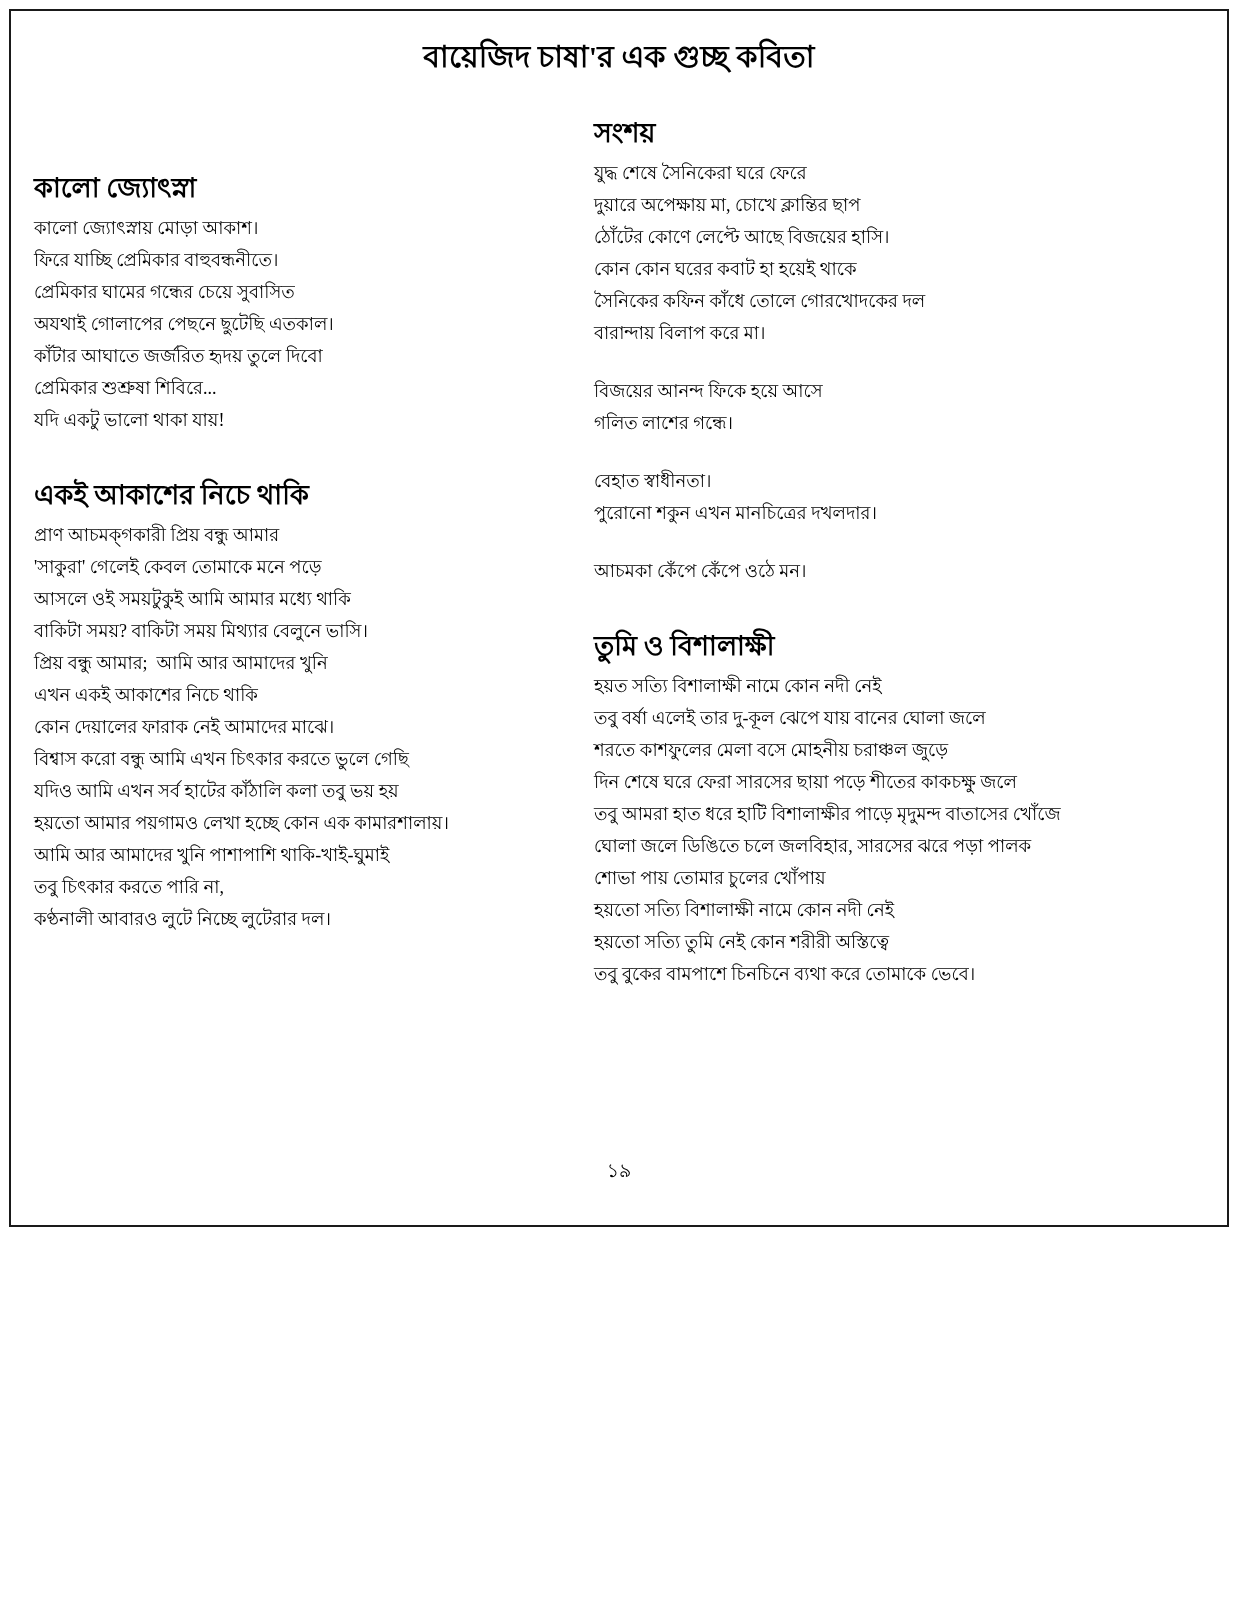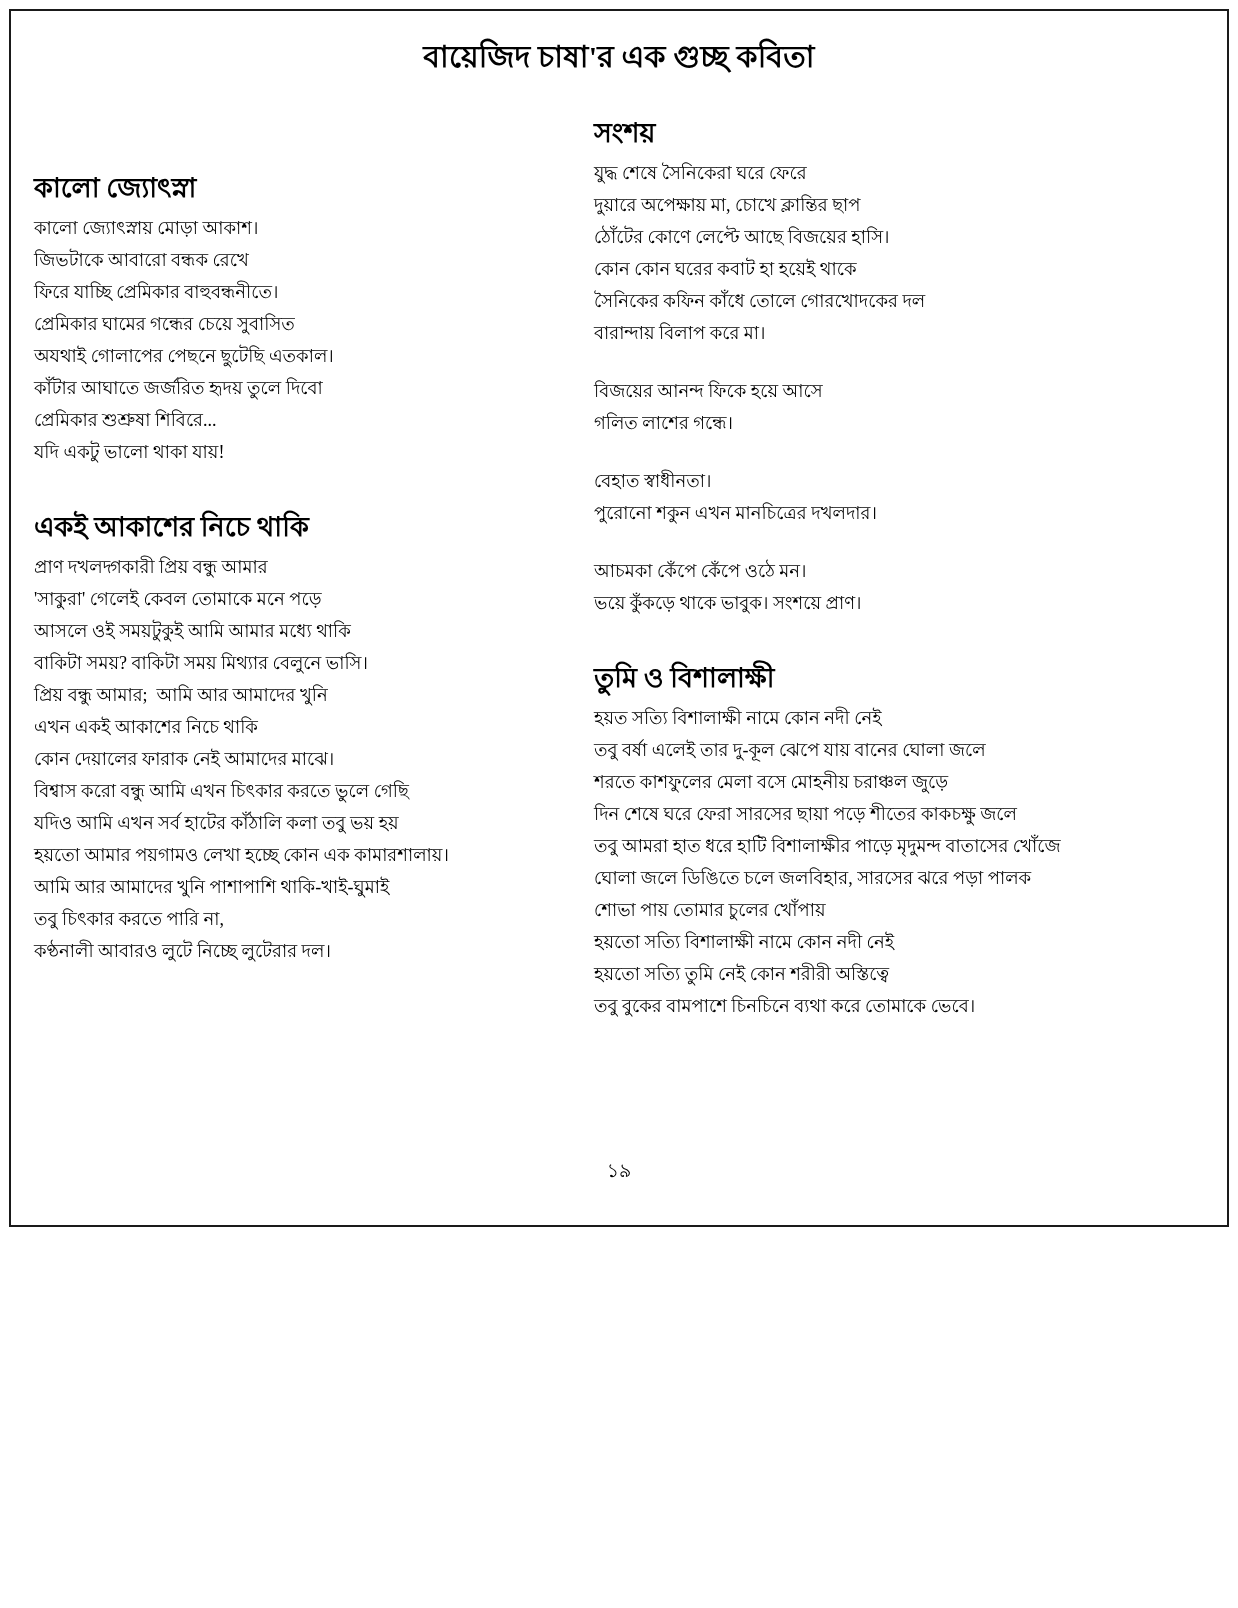--- a/index.html
+++ b/index.html
@@ -107,36 +107,35 @@
 
     <div class="columns">
 
       <div class="column left">
 
         <div class="poem">
           <h2 class="poem-title">কালো জ্যোৎস্না</h2>
           <div class="poem-body">
             <div class="stanza">
               <p class="line">কালো জ্যোৎস্নায় মোড়া আকাশ।</p>
-              <p class="line">জিভটাকে আবারো বন্ধক রেখে</p>
               <p class="line">ফিরে যাচ্ছি প্রেমিকার বাহুবন্ধনীতে।</p>
               <p class="line">প্রেমিকার ঘামের গন্ধের চেয়ে সুবাসিত</p>
               <p class="line">অযথাই গোলাপের পেছনে ছুটেছি এতকাল।</p>
               <p class="line">কাঁটার আঘাতে জর্জরিত হৃদয় তুলে দিবো</p>
               <p class="line">প্রেমিকার শুশ্রুষা শিবিরে...</p>
               <p class="line">যদি একটু ভালো থাকা যায়!</p>
             </div>
           </div>
         </div>
 
         <div class="poem">
           <h2 class="poem-title">একই আকাশের নিচে থাকি</h2>
           <div class="poem-body">
             <div class="stanza">
-              <p class="line">প্রাণ দখলদ্গকারী প্রিয় বন্ধু আমার</p>
+              <p class="line">প্রাণ আচমক্গকারী প্রিয় বন্ধু আমার</p>
               <p class="line">'সাকুরা' গেলেই কেবল তোমাকে মনে পড়ে</p>
               <p class="line">আসলে ওই সময়টুকুই আমি আমার মধ্যে থাকি</p>
               <p class="line">বাকিটা সময়? বাকিটা সময় মিথ্যার বেলুনে ভাসি।</p>
               <p class="line">প্রিয় বন্ধু আমার;  আমি আর আমাদের খুনি</p>
               <p class="line">এখন একই আকাশের নিচে থাকি</p>
               <p class="line">কোন দেয়ালের ফারাক নেই আমাদের মাঝে।</p>
               <p class="line">বিশ্বাস করো বন্ধু আমি এখন চিৎকার করতে ভুলে গেছি</p>
               <p class="line">যদিও আমি এখন সর্ব হাটের কাঁঠালি কলা তবু ভয় হয়</p>
               <p class="line">হয়তো আমার পয়গামও লেখা হচ্ছে কোন এক কামারশালায়।</p>
               <p class="line">আমি আর আমাদের খুনি পাশাপাশি থাকি-খাই-ঘুমাই</p>
@@ -164,21 +163,20 @@
             <div class="stanza">
               <p class="line">বিজয়ের আনন্দ ফিকে হয়ে আসে</p>
               <p class="line">গলিত লাশের গন্ধে।</p>
             </div>
             <div class="stanza">
               <p class="line">বেহাত স্বাধীনতা।</p>
               <p class="line">পুরোনো শকুন এখন মানচিত্রের দখলদার।</p>
             </div>
             <div class="stanza">
               <p class="line">আচমকা কেঁপে কেঁপে ওঠে মন।</p>
-              <p class="line">ভয়ে কুঁকড়ে থাকে ভাবুক। সংশয়ে প্রাণ।</p>
             </div>
           </div>
         </div>
 
         <div class="poem">
           <h2 class="poem-title">তুমি ও বিশালাক্ষী</h2>
           <div class="poem-body">
             <div class="stanza">
               <p class="line">হয়ত সত্যি বিশালাক্ষী নামে কোন নদী নেই</p>
               <p class="line">তবু বর্ষা এলেই তার দু-কূল ঝেপে যায় বানের ঘোলা জলে</p>

